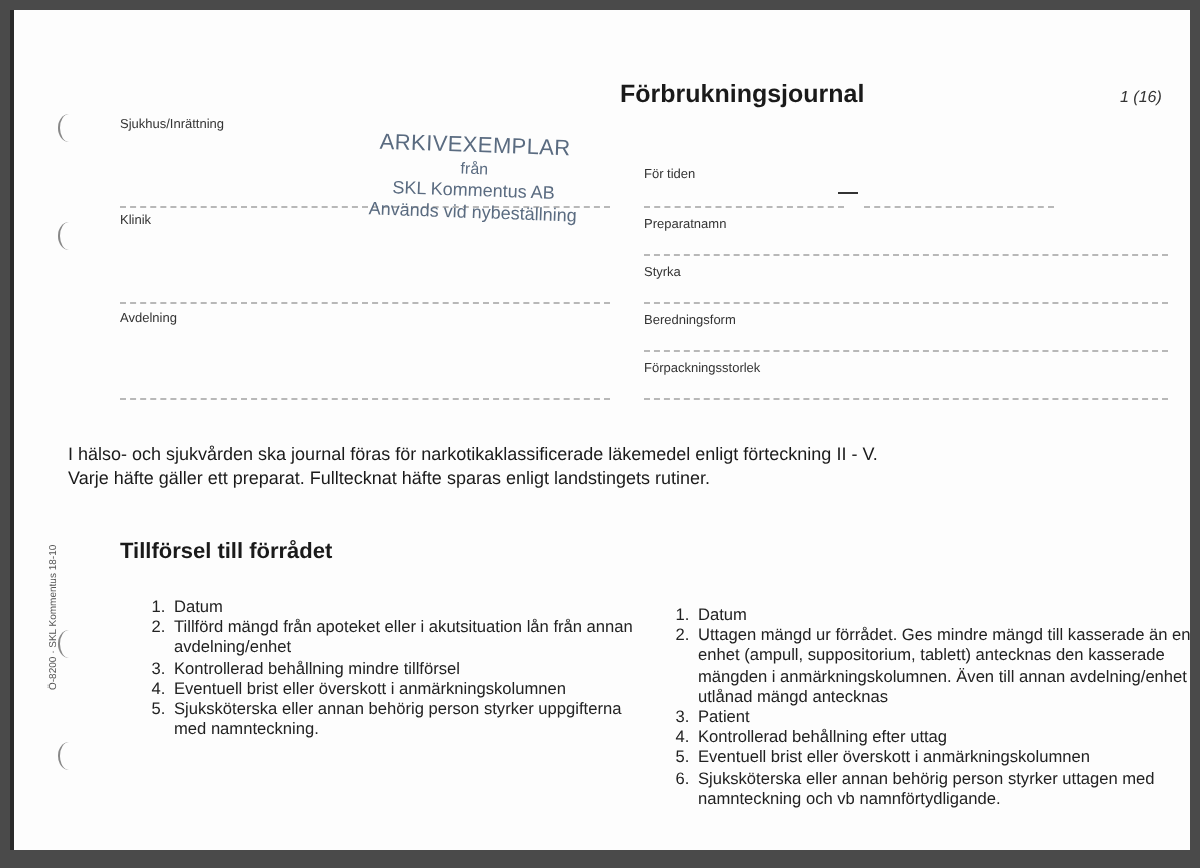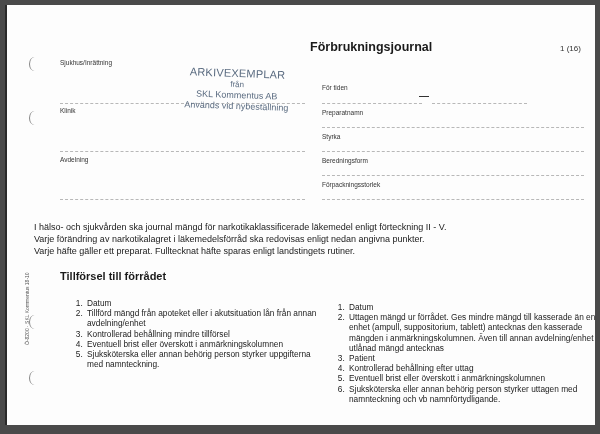--- a/index.html
+++ b/index.html
@@ -16,21 +16,21 @@
       border-left: 2px solid #2a2a2a;
     }
     .abs { position: absolute; }
     .lbl { font-size: 6.5px; color: #333; }
     .dash { position: absolute; height: 0; border-top: 1px dashed #b8b8b8; }
     .hole {
       position: absolute; width: 10px; height: 14px;
       border-left: 1.5px solid #888; border-radius: 50%;
     }
     .title { font-weight: bold; font-size: 12.5px; line-height: 14px; color: #1a1a1a; }
-    .pagenum { font-size: 8px; color: #333; }
+    .pagenum { font-size: 8px; color: #333; font-style: italic; }
     .stamp {
       position: absolute; left: 170px; top: 62px; width: 120px;
       text-align: center; color: #5a6b80; transform: rotate(2deg);
     }
     .stamp .s1 { font-size: 11px; letter-spacing: 0.2px; line-height: 13px; }
     .stamp .s2 { font-size: 8px; line-height: 10px; }
     .stamp .s3 { font-size: 9px; line-height: 11px; }
     .stamp .s4 { font-size: 9px; line-height: 11px; }
     .intro { position: absolute; left: 27px; top: 216px; font-size: 9px; line-height: 12px; color: #1a1a1a; }
     .h2 { position: absolute; font-weight: bold; font-size: 11px; color: #1a1a1a; text-align: right; }
@@ -88,22 +88,21 @@
   <div class="abs lbl" style="left:315px; top:128px;">Styrka</div>
   <div class="dash" style="left:315px; top:146px; width:262px;"></div>
 
   <div class="abs lbl" style="left:315px; top:152px;">Beredningsform</div>
   <div class="dash" style="left:315px; top:170px; width:262px;"></div>
 
   <div class="abs lbl" style="left:315px; top:176px;">Förpackningsstorlek</div>
   <div class="dash" style="left:315px; top:194px; width:262px;"></div>
 
   <div class="intro">
-    <div>I hälso- och sjukvården ska journal mängd för narkotikaklassificerade läkemedel enligt förteckning II - V.</div>
-    <div>Varje förändring av narkotikalagret i läkemedelsförråd ska redovisas enligt nedan angivna punkter.</div>
+    <div>I hälso- och sjukvården ska journal föras för narkotikaklassificerade läkemedel enligt förteckning II - V.</div>
     <div>Varje häfte gäller ett preparat. Fulltecknat häfte sparas enligt landstingets rutiner.</div>
   </div>
 
   <div class="h2" style="left:53px; top:265px;">Tillförsel till förrådet</div>
   <ol style="left:53px; top:281px; width:235px;">
     <li>Datum</li>
     <li>Tillförd mängd från apoteket eller i akutsituation lån från annan avdelning/enhet</li>
     <li>Kontrollerad behållning mindre tillförsel</li>
     <li>Eventuell brist eller överskott i anmärkningskolumnen</li>
     <li>Sjuksköterska eller annan behörig person styrker uppgifterna med namnteckning.</li>

